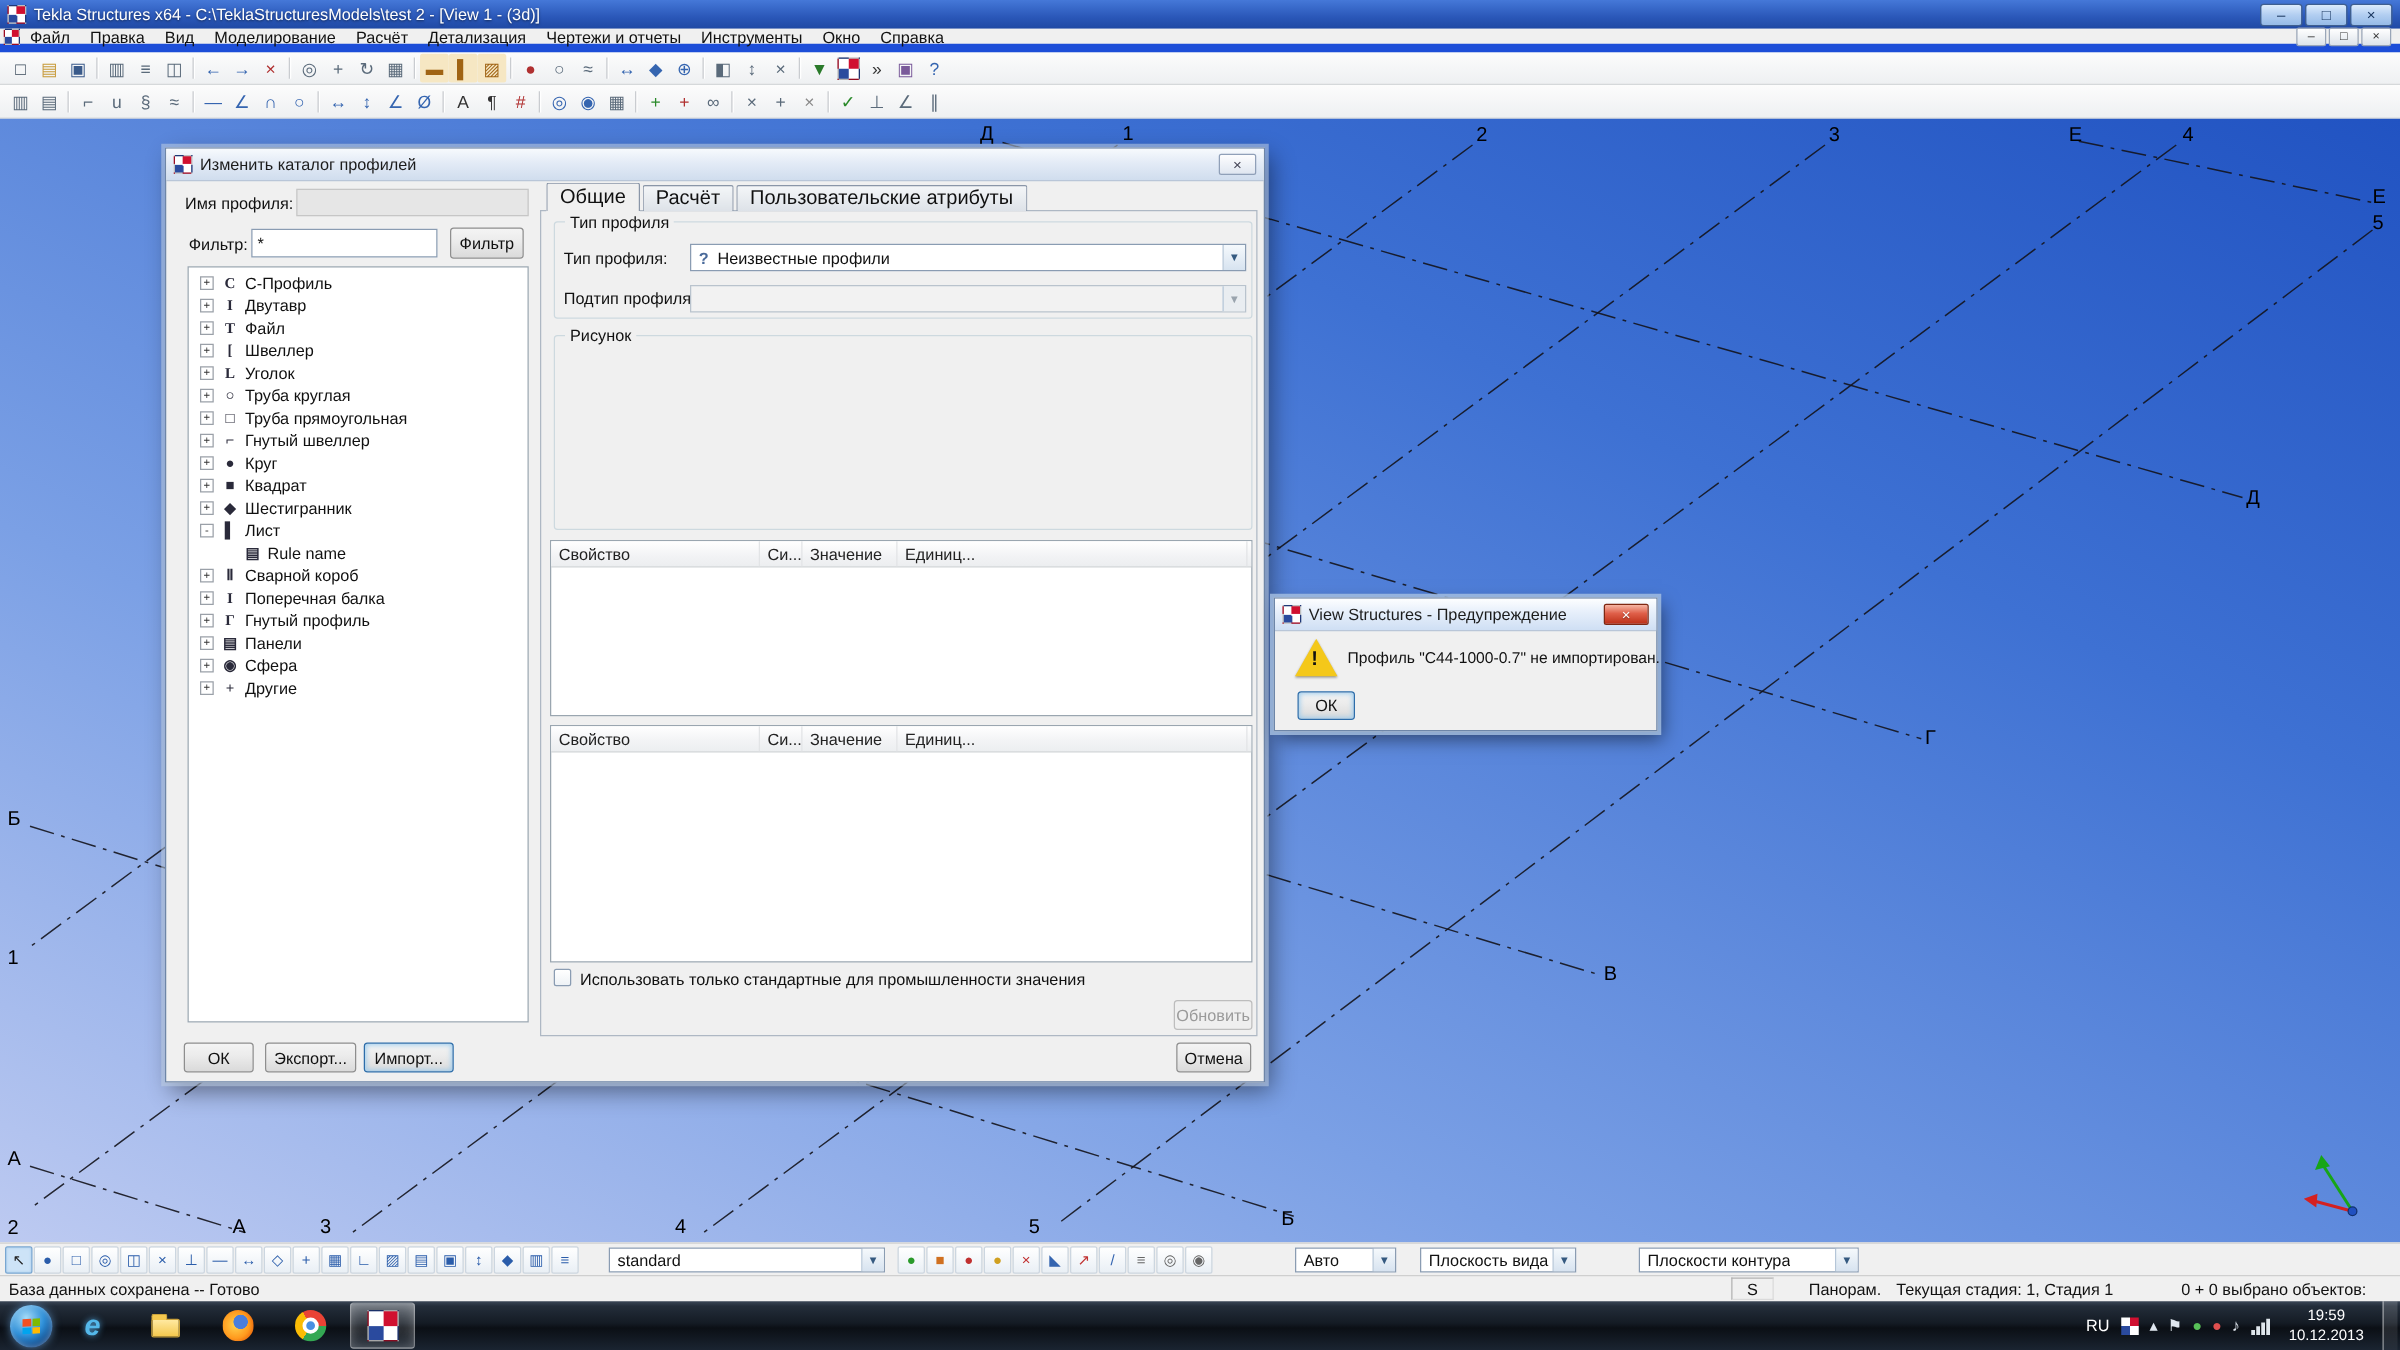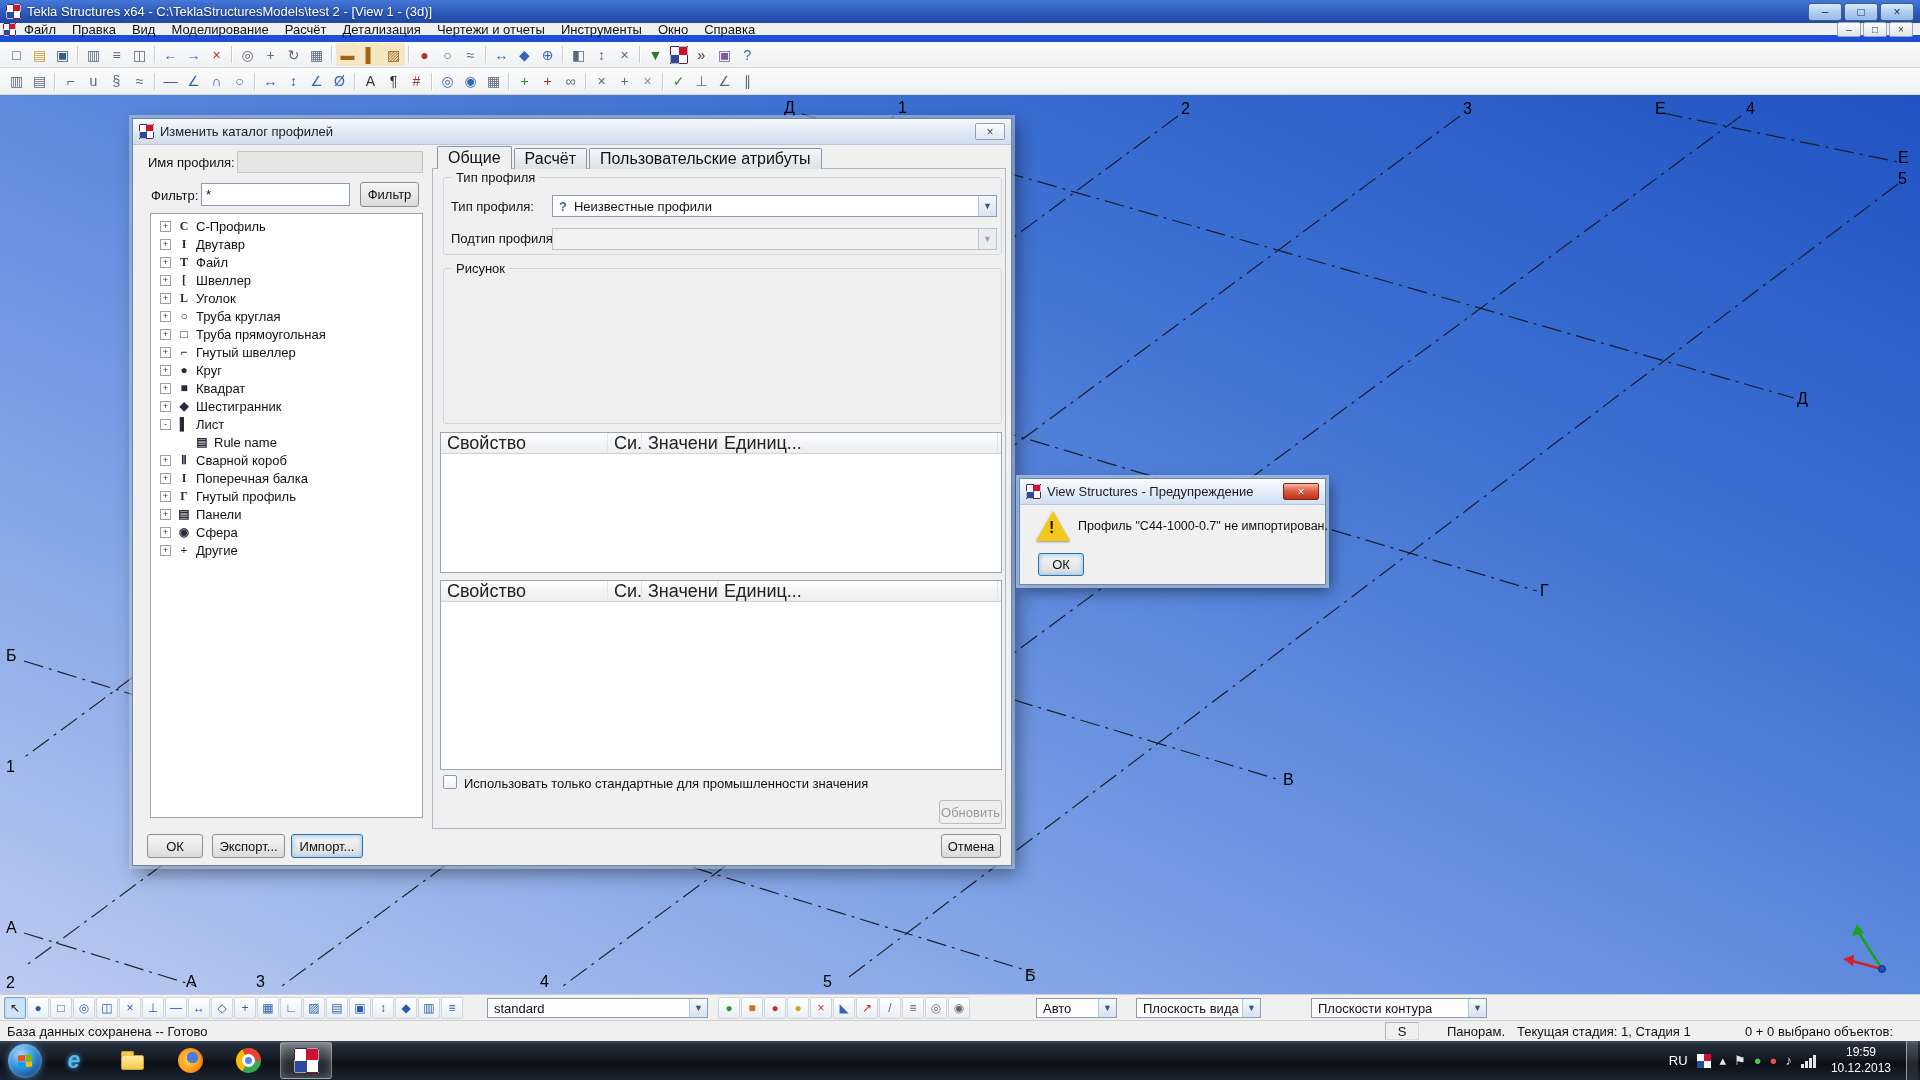--- a/index.html
+++ b/index.html
@@ -71,21 +71,21 @@
 .group-caption{position:absolute;top:-8px;left:8px;background:#f0f0f0;padding:0 4px;font-size:13px;white-space:nowrap;}
 .combo{position:absolute;height:22px;border:1px solid #8a9cb2;background:#fff;display:flex;align-items:center;font-size:13px;padding-left:6px;}
 .combo .arrow{margin-left:auto;width:18px;height:100%;display:flex;align-items:center;justify-content:center;background:linear-gradient(#f5f9fc,#d7e3f0);border-left:1px solid #b5c6d8;color:#355a80;font-size:9px;}
 .combo.disabled{background:#f2f2f2;border-color:#b9c3cd;color:#888;}
 .combo.disabled .arrow{background:#e9edf1;color:#9aa4ae;}
 .qmark{color:#4a6a9a;font-weight:bold;margin-right:7px;}
 .combo-val{white-space:nowrap;overflow:hidden;}
 
 .table{position:absolute;background:#fff;border:1px solid #9aa6b0;}
 .thead{display:flex;height:21px;background:linear-gradient(#ffffff,#f2f3f5 60%,#eceef0);border-bottom:1px solid #d0d3d6;}
-.th{padding:0 6px;font-size:18px;border-right:1px solid #e2e4e6;display:flex;align-items:center;color:#222;white-space:nowrap;overflow:hidden;flex:none;}
+.th{padding:0 6px;font-size:13px;border-right:1px solid #e2e4e6;display:flex;align-items:center;color:#222;white-space:nowrap;overflow:hidden;flex:none;}
 .checkbox{position:absolute;width:14px;height:14px;border:1px solid #8a9cb2;background:linear-gradient(#fff,#eef2f6);border-radius:2px;}
 
 .warn-body{position:relative;height:81px;}
 .warn-icon{position:absolute;left:16px;top:6px;width:0;height:0;border-left:17px solid transparent;border-right:17px solid transparent;border-bottom:30px solid #f4c81a;filter:drop-shadow(0 1px 1px rgba(0,0,0,.4));}
 .warn-bang{position:absolute;left:-4px;top:8px;font-weight:bold;font-size:16px;color:#111;}
 .warn-msg{position:absolute;left:58px;top:14px;font-size:12.5px;white-space:nowrap;}
 .warn-ok{left:18px;top:48px;width:46px;height:23px;}
 
 
 .bottombar{position:absolute;left:0;top:994px;width:100%;height:26px;background:#f0f0f0;border-top:1px solid #d0d0d0;}

